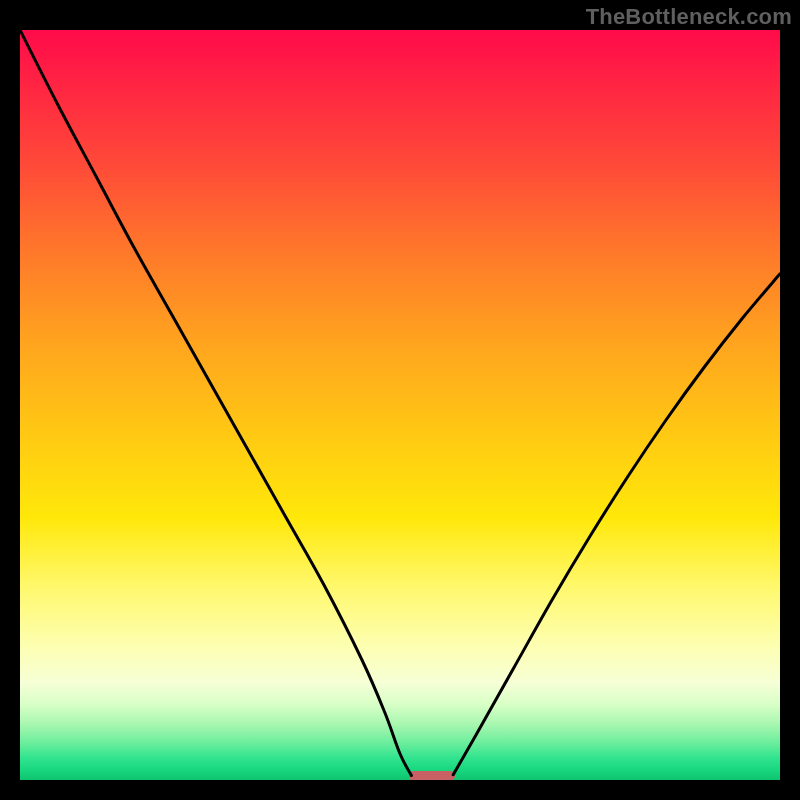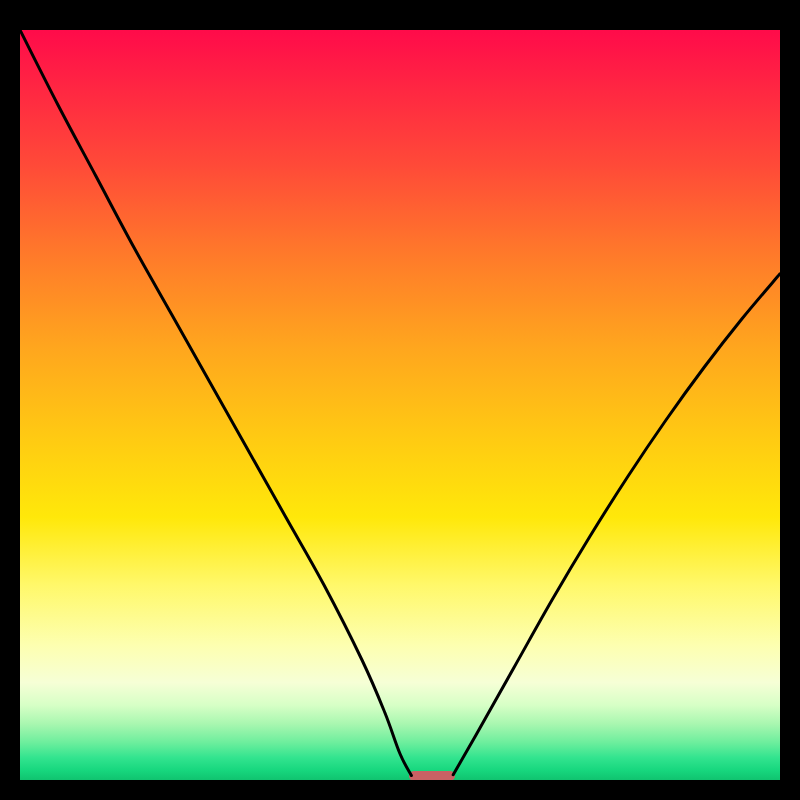--- a/index.html
+++ b/index.html
@@ -69,20 +69,21 @@
     position: absolute;
     background: #c96164;
     border-radius: 999px;
     z-index: 2;
   }
 </style>
 </head>
 <body>
 
 <div class="frame">
+  <div class="attribution">TheBottleneck.com</div>
 
   <div class="plot-area">
     <div class="gradient"></div>
     <div class="minimum-marker" id="min-marker" style="left: 389.4px; width: 45.8px; top: 740.5px; height: 10px; background: rgb(201, 97, 100);"></div>
     <svg class="curve" id="curve-svg" viewBox="0 0 760 750" preserveAspectRatio="none">
         <path d="M 0.00 0.00 C 6.84 13.50, 24.32 48.67, 38.00 75.00 C 51.68 101.33, 62.32 120.60, 76.00 146.25 C 89.68 171.90, 100.32 192.53, 114.00 217.50 C 127.68 242.47, 138.32 260.70, 152.00 285.00 C 165.68 309.30, 176.32 328.20, 190.00 352.50 C 203.68 376.80, 214.32 395.70, 228.00 420.00 C 241.68 444.30, 252.32 463.20, 266.00 487.50 C 279.68 511.80, 290.32 529.35, 304.00 555.00 C 317.68 580.65, 331.06 607.05, 342.00 630.00 C 352.94 652.95, 357.96 665.63, 364.80 682.50 C 371.64 699.38, 375.21 712.41, 380.00 723.75 C 384.79 735.09, 389.35 741.59, 391.40 745.50" fill="none" stroke="#000000" stroke-width="3" stroke-linecap="round"></path>
         <path d="M 433.20 744.75 C 437.30 737.60, 445.06 724.30, 456.00 705.00 C 466.94 685.70, 480.32 661.80, 494.00 637.50 C 507.68 613.20, 518.32 593.63, 532.00 570.00 C 545.68 546.38, 556.32 528.52, 570.00 506.25 C 583.68 483.98, 594.32 467.18, 608.00 446.25 C 621.68 425.32, 632.32 409.57, 646.00 390.00 C 659.68 370.43, 670.32 355.72, 684.00 337.50 C 697.68 319.27, 708.32 305.63, 722.00 288.75 C 735.68 271.88, 753.16 251.85, 760.00 243.75" fill="none" stroke="#000000" stroke-width="3" stroke-linecap="round"></path>
       </svg>
   </div>
 </div>

